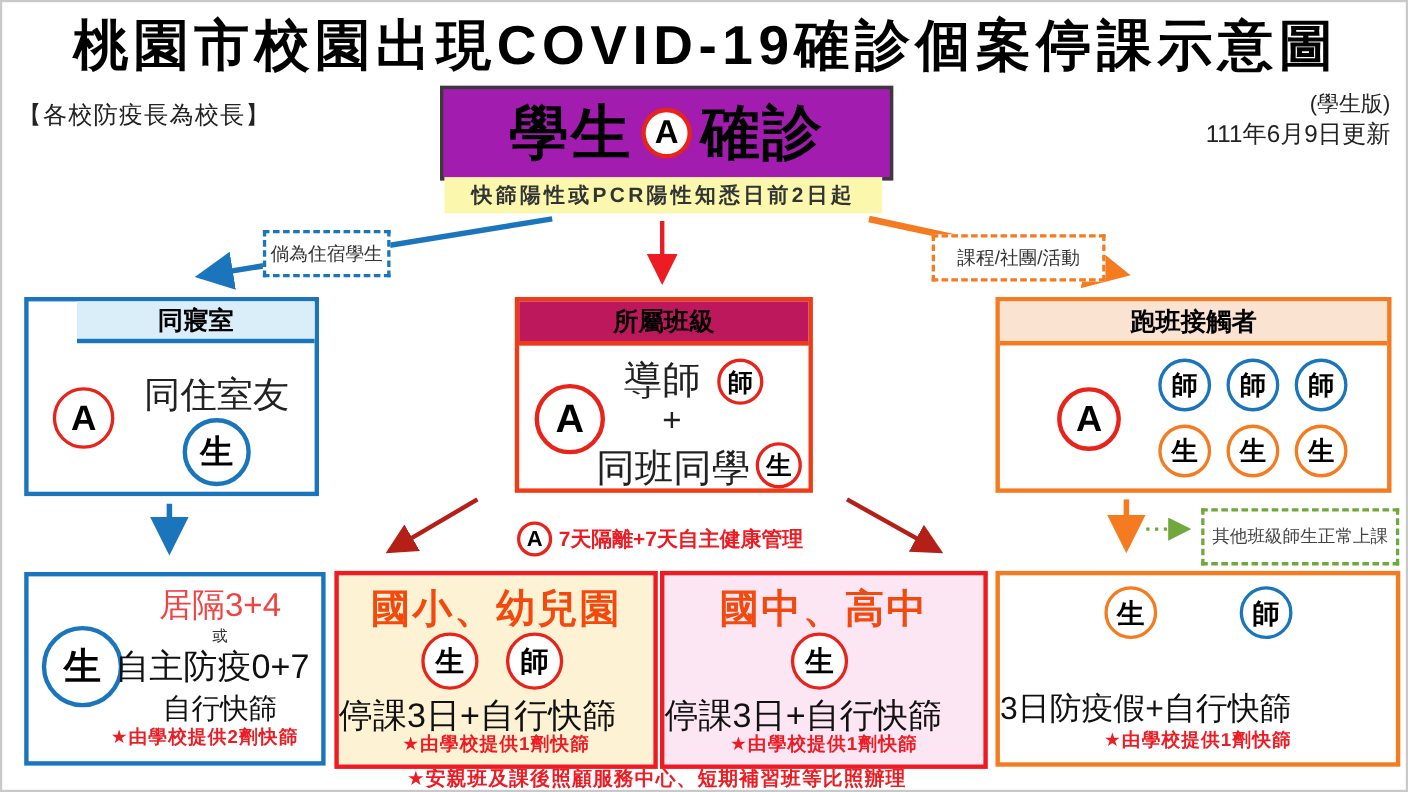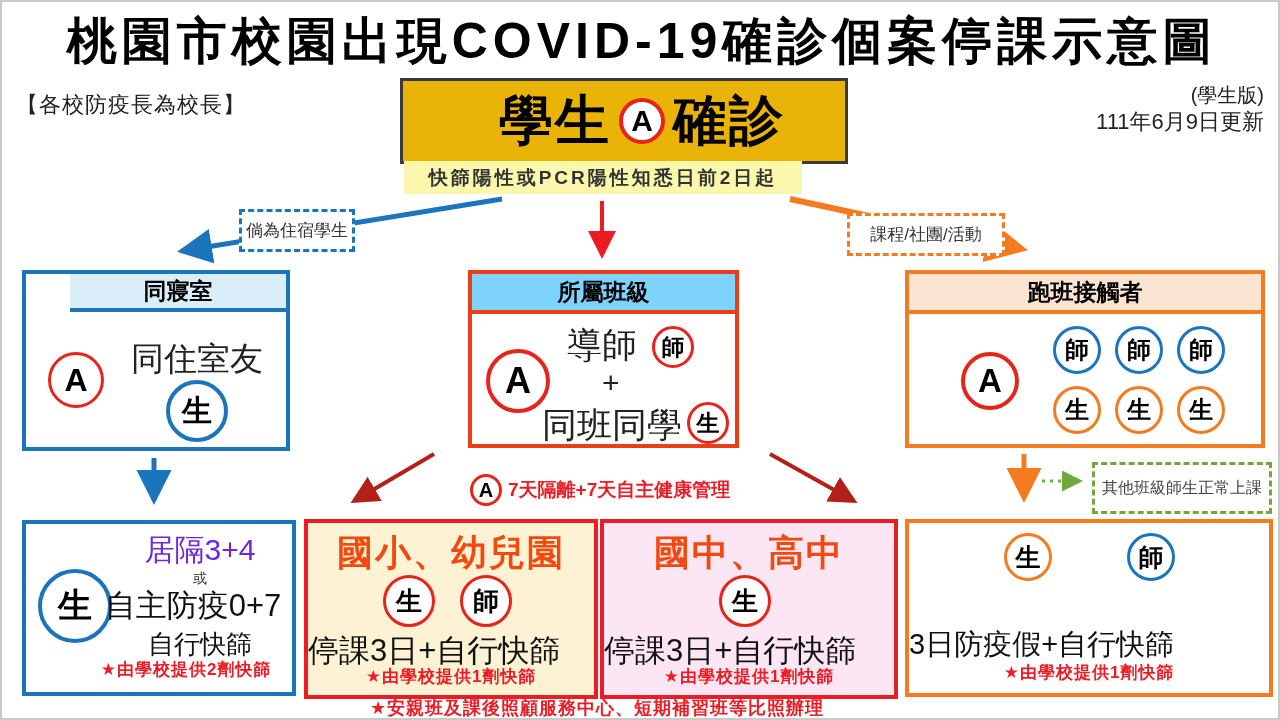--- a/index.html
+++ b/index.html
@@ -12,22 +12,22 @@
   
   .main-title{
     left:0;top:6px;width:1280px;text-align:center;
     font-size:50px;font-weight:bold;color:#000;letter-spacing:5px;white-space:nowrap;
   }
   .left-note{left:14px;top:88px;font-size:22px;color:#222;letter-spacing:1px;text-align:center;}
   .version-note{right:14px;top:80px;font-size:20px;color:#222;text-align:right;line-height:1.3;}
   .version-note .date{font-size:22px;}
   
   .source-box{
-    left:398px;top:76px;width:406px;height:80px;background:#eab308;
-    border:3px solid #3a3a3a;display:flex;align-items:center;justify-content:center;gap:8px;padding-left:36px;
+    left:398px;top:76px;width:406px;height:80px;background:#a21caf;
+    border:3px solid #3a3a3a;display:flex;align-items:center;justify-content:center;gap:8px;
   }
   .source-box .big-text{font-size:54px;font-weight:bold;color:#000;letter-spacing:2px;}
   .yellow-strip{
     left:402px;top:159px;width:398px;height:33px;background:#fbf8ae;
     display:flex;align-items:center;justify-content:center;
     font-size:19px;font-weight:bold;color:#333;letter-spacing:3px;
   }
   
   .circle{
     display:inline-flex;align-items:center;justify-content:center;
@@ -45,21 +45,21 @@
   .bl-act{left:845px;top:211px;width:152px;height:37px;border:3px dashed #f47b20;}
   
   .cbox{background:#fff;z-index:2;box-sizing:border-box;}
   .cbox .hd{
     display:flex;align-items:center;justify-content:center;
     font-weight:bold;font-size:23px;color:#000;box-sizing:border-box;
   }
   .box-dorm{left:20px;top:268px;width:268px;height:181px;border:4px solid #1b75bc;}
   .box-dorm .hd{height:38px;background:#d9eef9;border-bottom:4px solid #1b75bc;margin-left:44px;}
   .box-class{left:466px;top:268px;width:271px;height:178px;border:4px solid #ee3d16;}
-  .box-class .hd{height:40px;background:#7dd3fc;border-bottom:4px solid #ee3d16;font-family:Liberation Mono, monospace;}
+  .box-class .hd{height:40px;background:#be185d;border-bottom:4px solid #ee3d16;font-family:Liberation Mono, monospace;}
   .box-rot{left:903px;top:268px;width:360px;height:178px;border:4px solid #f47b20;}
   .box-rot .hd{height:40px;background:#fbe3d2;border-bottom:4px solid #f47b20;}
   
   .box-out-dorm{left:20px;top:518px;width:266px;height:168px;border:4px solid #1b75bc;background:#fff;z-index:2;}
   .box-out-ele{left:302px;top:517px;width:286px;height:172px;border:4px solid #ed1c24;background:#fdf3d4;z-index:2;}
   .box-out-sec{left:598px;top:517px;width:290px;height:172px;border:4px solid #ed1c24;background:#fce6f3;z-index:2;}
   .box-out-rot{left:903px;top:517px;width:360px;height:170px;border:4px solid #f47b20;background:#fff;z-index:2;}
   .out-title{font-weight:bold;font-size:36px;color:#f2490f;text-align:center;letter-spacing:2px;}
   .action-line{font-size:31px;color:#111;white-space:nowrap;}
   .red-note{font-size:17px;font-weight:bold;color:#ed1c24;text-align:center;letter-spacing:1px;}
@@ -168,21 +168,21 @@
     <span class="circle c-red" style="width:32px;height:32px;font-size:20px;">A</span>
     <span>7天隔離+7天自主健康管理</span>
   </div>
 
   <div class="abs green-box">其他班級師生正常上課</div>
 
   <div class="abs box-out-dorm">
     <div style="position:relative;height:100%;">
       <span class="circle c-blue abs" style="left:12px;top:45px;width:74px;height:74px;font-size:34px;">生</span>
       <div class="abs" style="left:86px;top:6px;width:176px;text-align:center;">
-        <div style="font-size:30px;color:#6d28d9;">居隔3+4</div>
+        <div style="font-size:30px;color:#ef4444;">居隔3+4</div>
         <div style="font-size:14px;color:#333;line-height:1;">或</div>
         <div style="font-size:31px;color:#111;white-space:nowrap;margin-left:-14px;">自主防疫0+7</div>
         <div style="font-size:26px;color:#111;">自行快篩</div>
       </div>
       <div class="red-note abs" style="left:60px;top:134px;width:200px;">★由學校提供2劑快篩</div>
     </div>
   </div>
 
   <div class="abs box-out-ele">
     <div style="position:relative;height:100%;">

